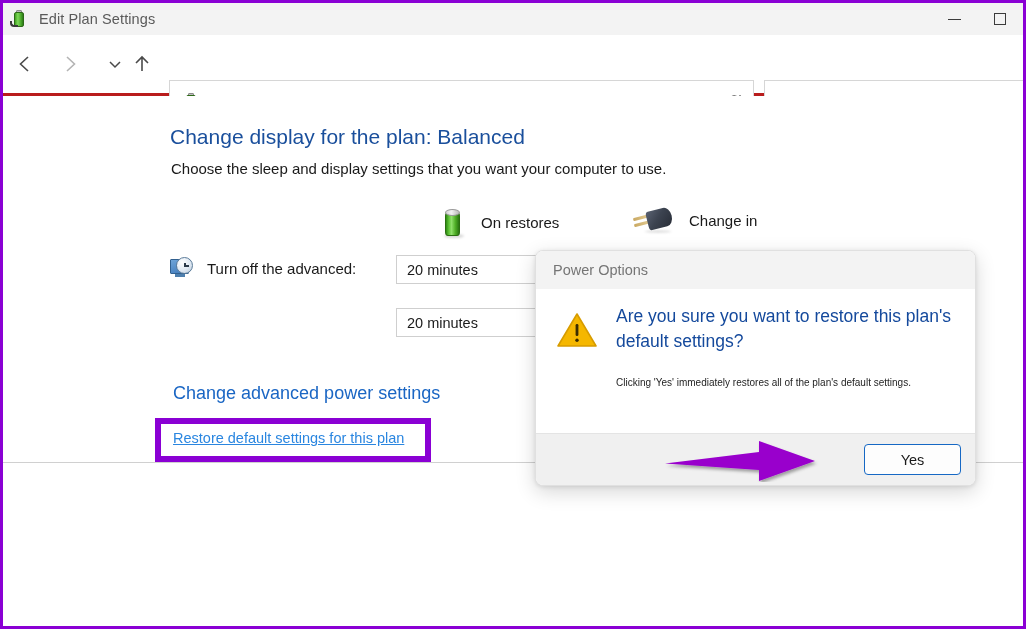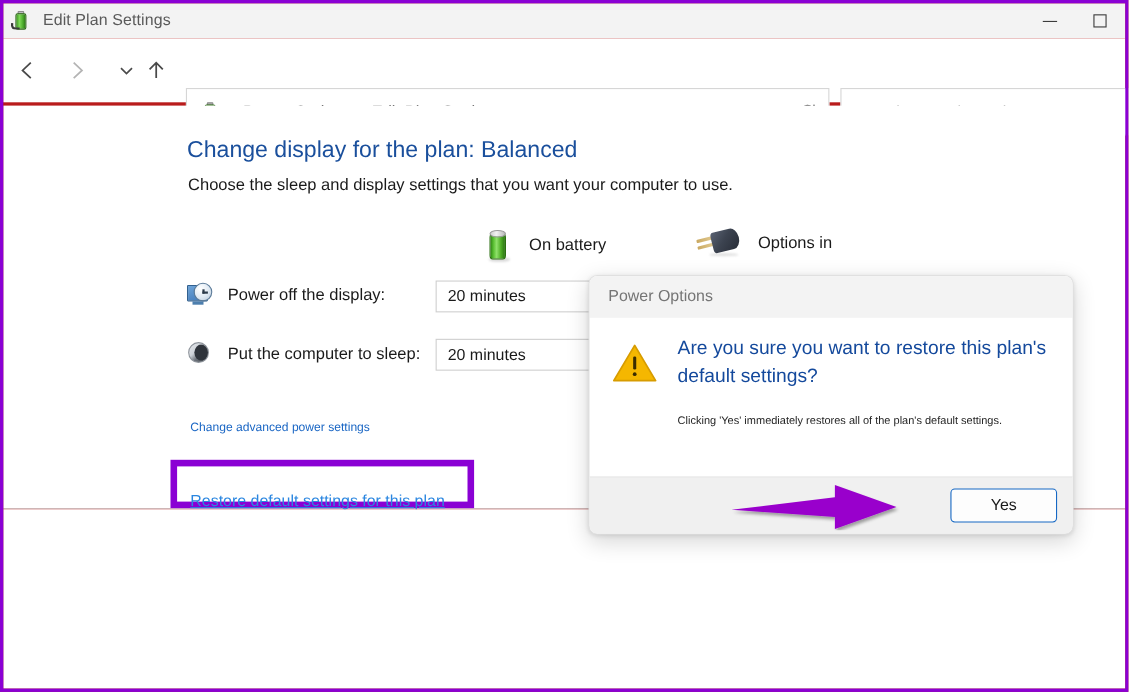--- a/index.html
+++ b/index.html
@@ -314,35 +314,35 @@
   }
   .dd-batt-display { left: 393px; top: 159px; width: 185px; }
   .dd-batt-sleep   { left: 393px; top: 212px; width: 185px; }
   .dd-plug-display { left: 591px; top: 159px; width: 185px; }
   .dd-plug-sleep   { left: 591px; top: 212px; width: 185px; }
 
   
   .link-advanced {
     position: absolute;
     left: 170px; top: 287px;
-    font-size: 11px;
+    font-size: 18px;
     color: #1a66c4;
     white-space: nowrap;
   }
   .annot-box-restore {
     position: absolute;
     left: 152px; top: 322px;
     width: 276px; height: 44px;
     border: 6px solid #8a00d4;
     background: #ffffff;
     z-index: 20;
   }
   .link-restore {
     position: absolute;
-    left: 170px; top: 352px;
+    left: 170px; top: 334px;
     font-size: 14.5px;
     color: #2a86e0;
     text-decoration: underline;
     white-space: nowrap;
     z-index: 21;
   }
 
   
   .btn-flat {
     position: absolute;
@@ -535,52 +535,45 @@
 
     <div class="page-title">Change display for the plan: Balanced</div>
     <div class="page-sub">Choose the sleep and display settings that you want your computer to use.</div>
 
     <div class="col-head col-battery">
       <div class="ic-battery-big">
         <div class="bb-shadow"></div>
         <div class="bb-body"></div>
         <div class="bb-top"></div>
       </div>
-      <span>On battery</span>
+      <span>On restores</span>
     </div>
 
     <div class="col-head col-plugged">
       <div class="ic-plug">
         <div class="plug-shadow"></div>
         <div class="plug-pin plug-pin1"></div>
         <div class="plug-pin plug-pin2"></div>
         <div class="plug-head"></div>
       </div>
-      <span>Options in</span>
+      <span>Change in</span>
     </div>
 
     <div class="setting-row row-display">
       <div class="ic-monitor-clock">
         <div class="mc-screen"></div>
         <div class="mc-stand"></div>
         <div class="mc-clock">
           <div class="mc-hand-h"></div>
           <div class="mc-hand-m"></div>
         </div>
       </div>
-      <span class="row-label">Power off the display:</span>
-    </div>
-
-    <div class="setting-row row-sleep">
-      <div class="ic-moon">
-        <div class="moon-circ"></div>
-        <div class="moon-crescent"></div>
-      </div>
-      <span class="row-label">Put the computer to sleep:</span>
-    </div>
+      <span class="row-label">Turn off the advanced:</span>
+    </div>
+
 
     <div class="dropdown dd-batt-display">
       <span>20 minutes</span>
     </div>
     <div class="dropdown dd-plug-display">
       <span>20 minutes</span>
     </div>
     <div class="dropdown dd-batt-sleep">
       <span>20 minutes</span>
     </div>

